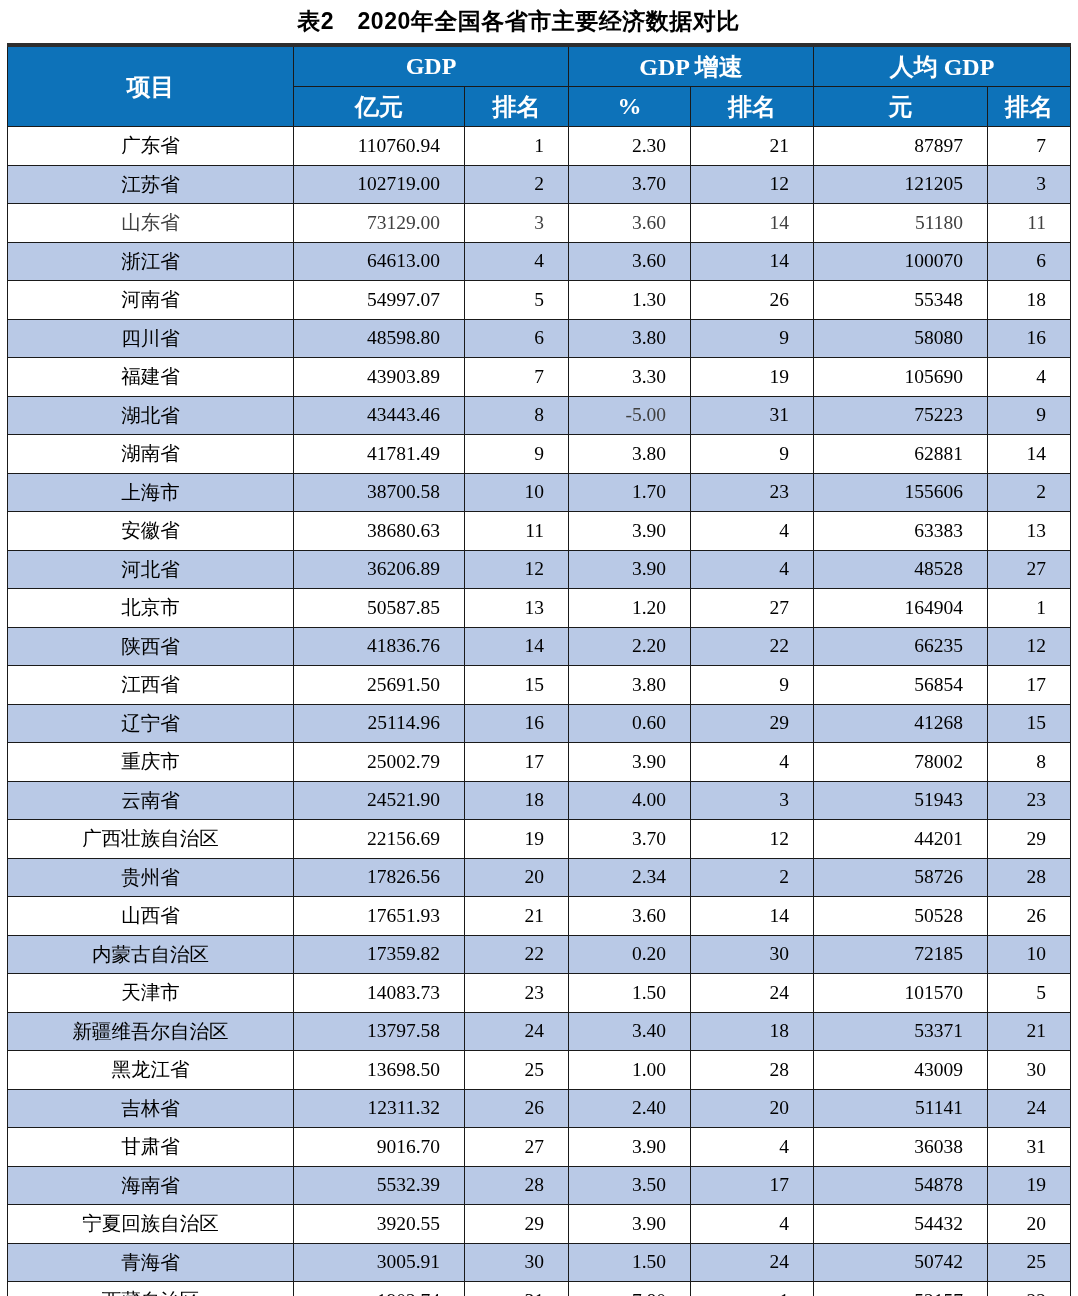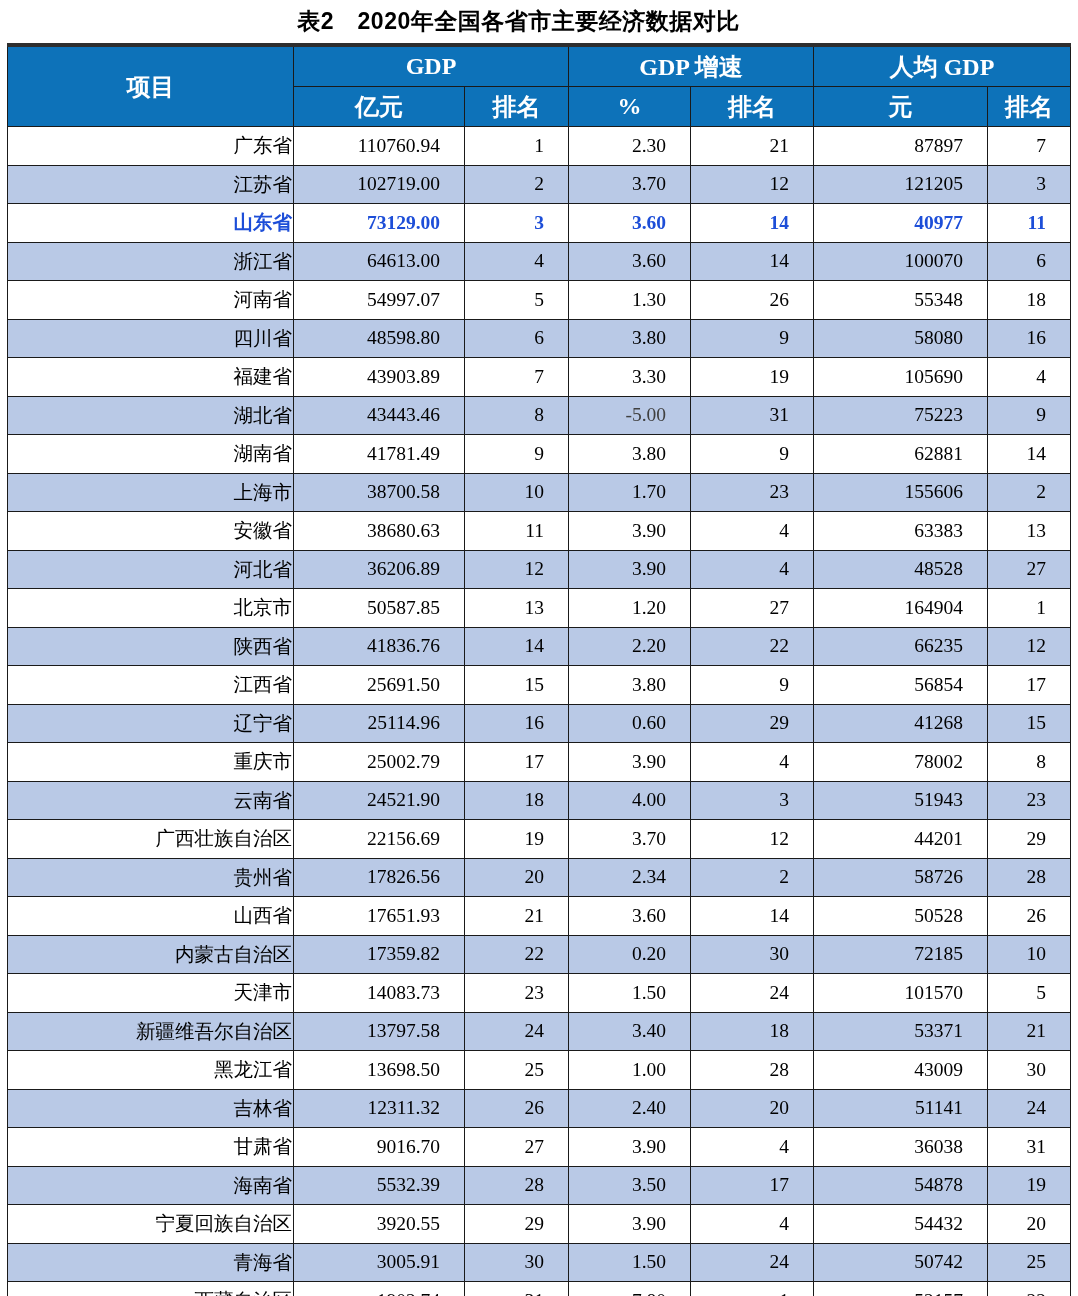--- a/index.html
+++ b/index.html
@@ -52,29 +52,29 @@
   }
   tbody td {
     font-size: 19.5px;
     height: 35.5px;
     background: #ffffff;
   }
   tbody tr:nth-child(even) td {
     background: #b9c9e6;
   }
   td.province {
-    text-align: right;
+    text-align: center;
   }
   td.num {
     text-align: right;
     padding-right: 24px;
   }
   tr.hl td {
-    color: #1d4ed8;
-    font-weight: bold;
+    color: #404040;
+    font-weight: normal;
   }
   td.red {
     color: #404040;
   }
 </style>
 </head>
 <body>
 
 <div class="page">
 
@@ -124,21 +124,21 @@
           <td class="num">12</td>
           <td class="num">121205</td>
           <td class="num">3</td>
         </tr>
         <tr class="hl">
           <td class="province">山东省</td>
           <td class="num">73129.00</td>
           <td class="num">3</td>
           <td class="num">3.60</td>
           <td class="num">14</td>
-          <td class="num">40977</td>
+          <td class="num">51180</td>
           <td class="num">11</td>
         </tr>
         <tr>
           <td class="province">浙江省</td>
           <td class="num">64613.00</td>
           <td class="num">4</td>
           <td class="num">3.60</td>
           <td class="num">14</td>
           <td class="num">100070</td>
           <td class="num">6</td>

